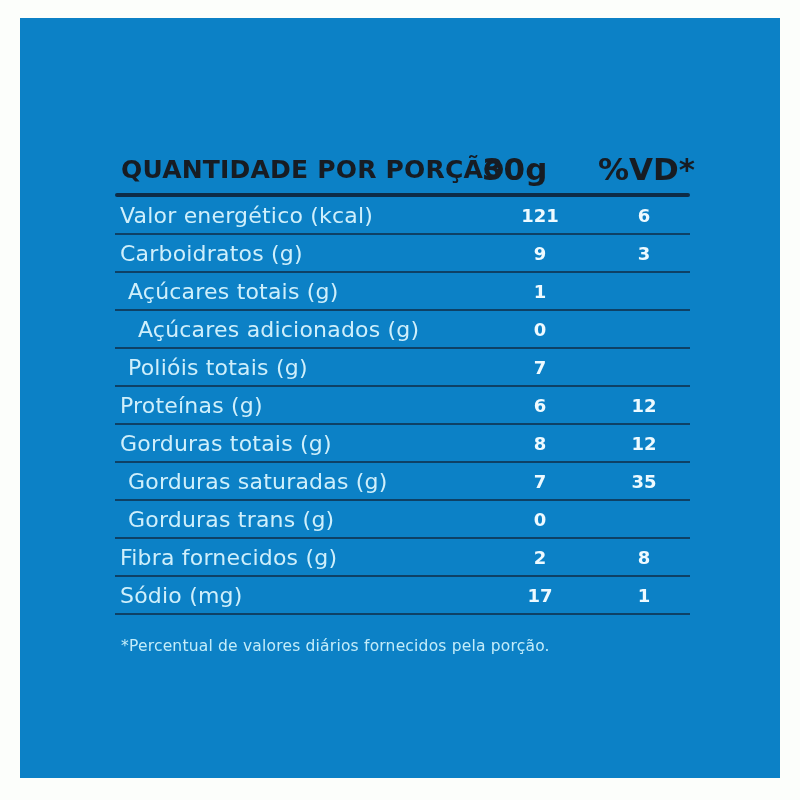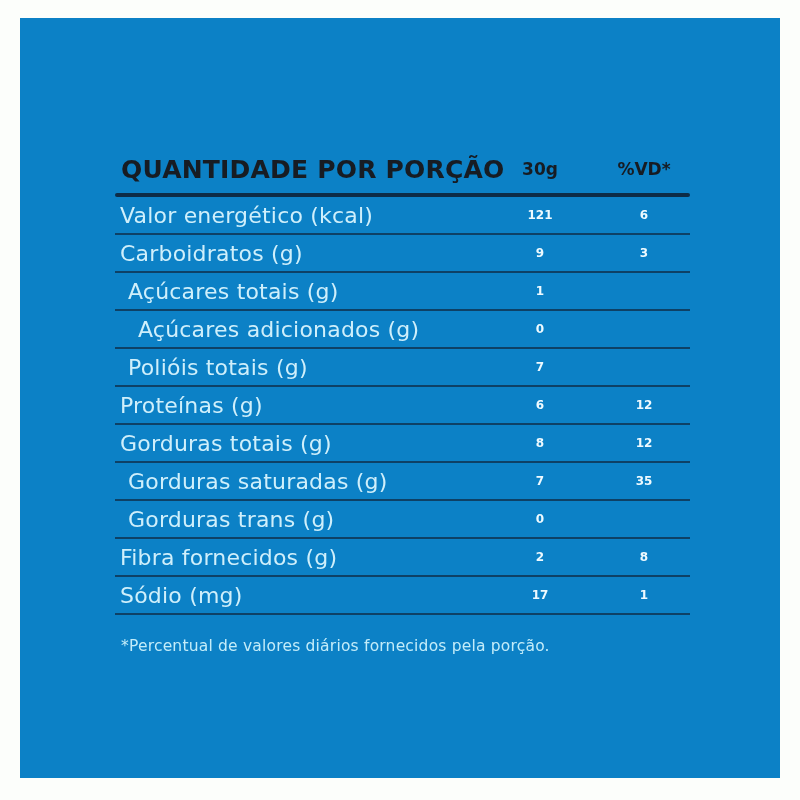--- a/index.html
+++ b/index.html
@@ -33,24 +33,24 @@
   }
   .table-title {
     font-size: 25px;
     font-weight: 800;
     letter-spacing: 0.2px;
     color: var(--ink, #171c23);
     padding-left: 6px;
     white-space: nowrap;
   }
   .col-head {
-    font-size: 17px;
+    font-size: 31px;
     font-weight: 800;
     color: var(--ink, #171c23);
-    text-align: center;
+    text-align: left;
     white-space: nowrap;
   }
   .thick-rule {
     height: 4px;
     background: var(--rule-strong, #0d2c47);
     border-radius: 2px;
   }
   .rows {
     margin: 0;
     padding: 0;
@@ -67,21 +67,21 @@
     font-size: 22px;
     font-weight: 500;
     padding-left: 5px;
     white-space: nowrap;
     letter-spacing: 0.2px;
   }
   .indent-1 { padding-left: 13px; }
   .indent-2 { padding-left: 23px; }
   .nutrient-amount, .nutrient-vd {
     color: var(--value-ink, #eefaff);
-    font-size: 12px;
+    font-size: 18px;
     font-weight: 700;
     text-align: center;
   }
   .footnote {
     margin-top: 22px;
     padding-left: 6px;
     color: var(--footnote-ink, #c3ecf9);
     font-size: 15.5px;
     font-weight: 500;
     letter-spacing: 0.2px;

